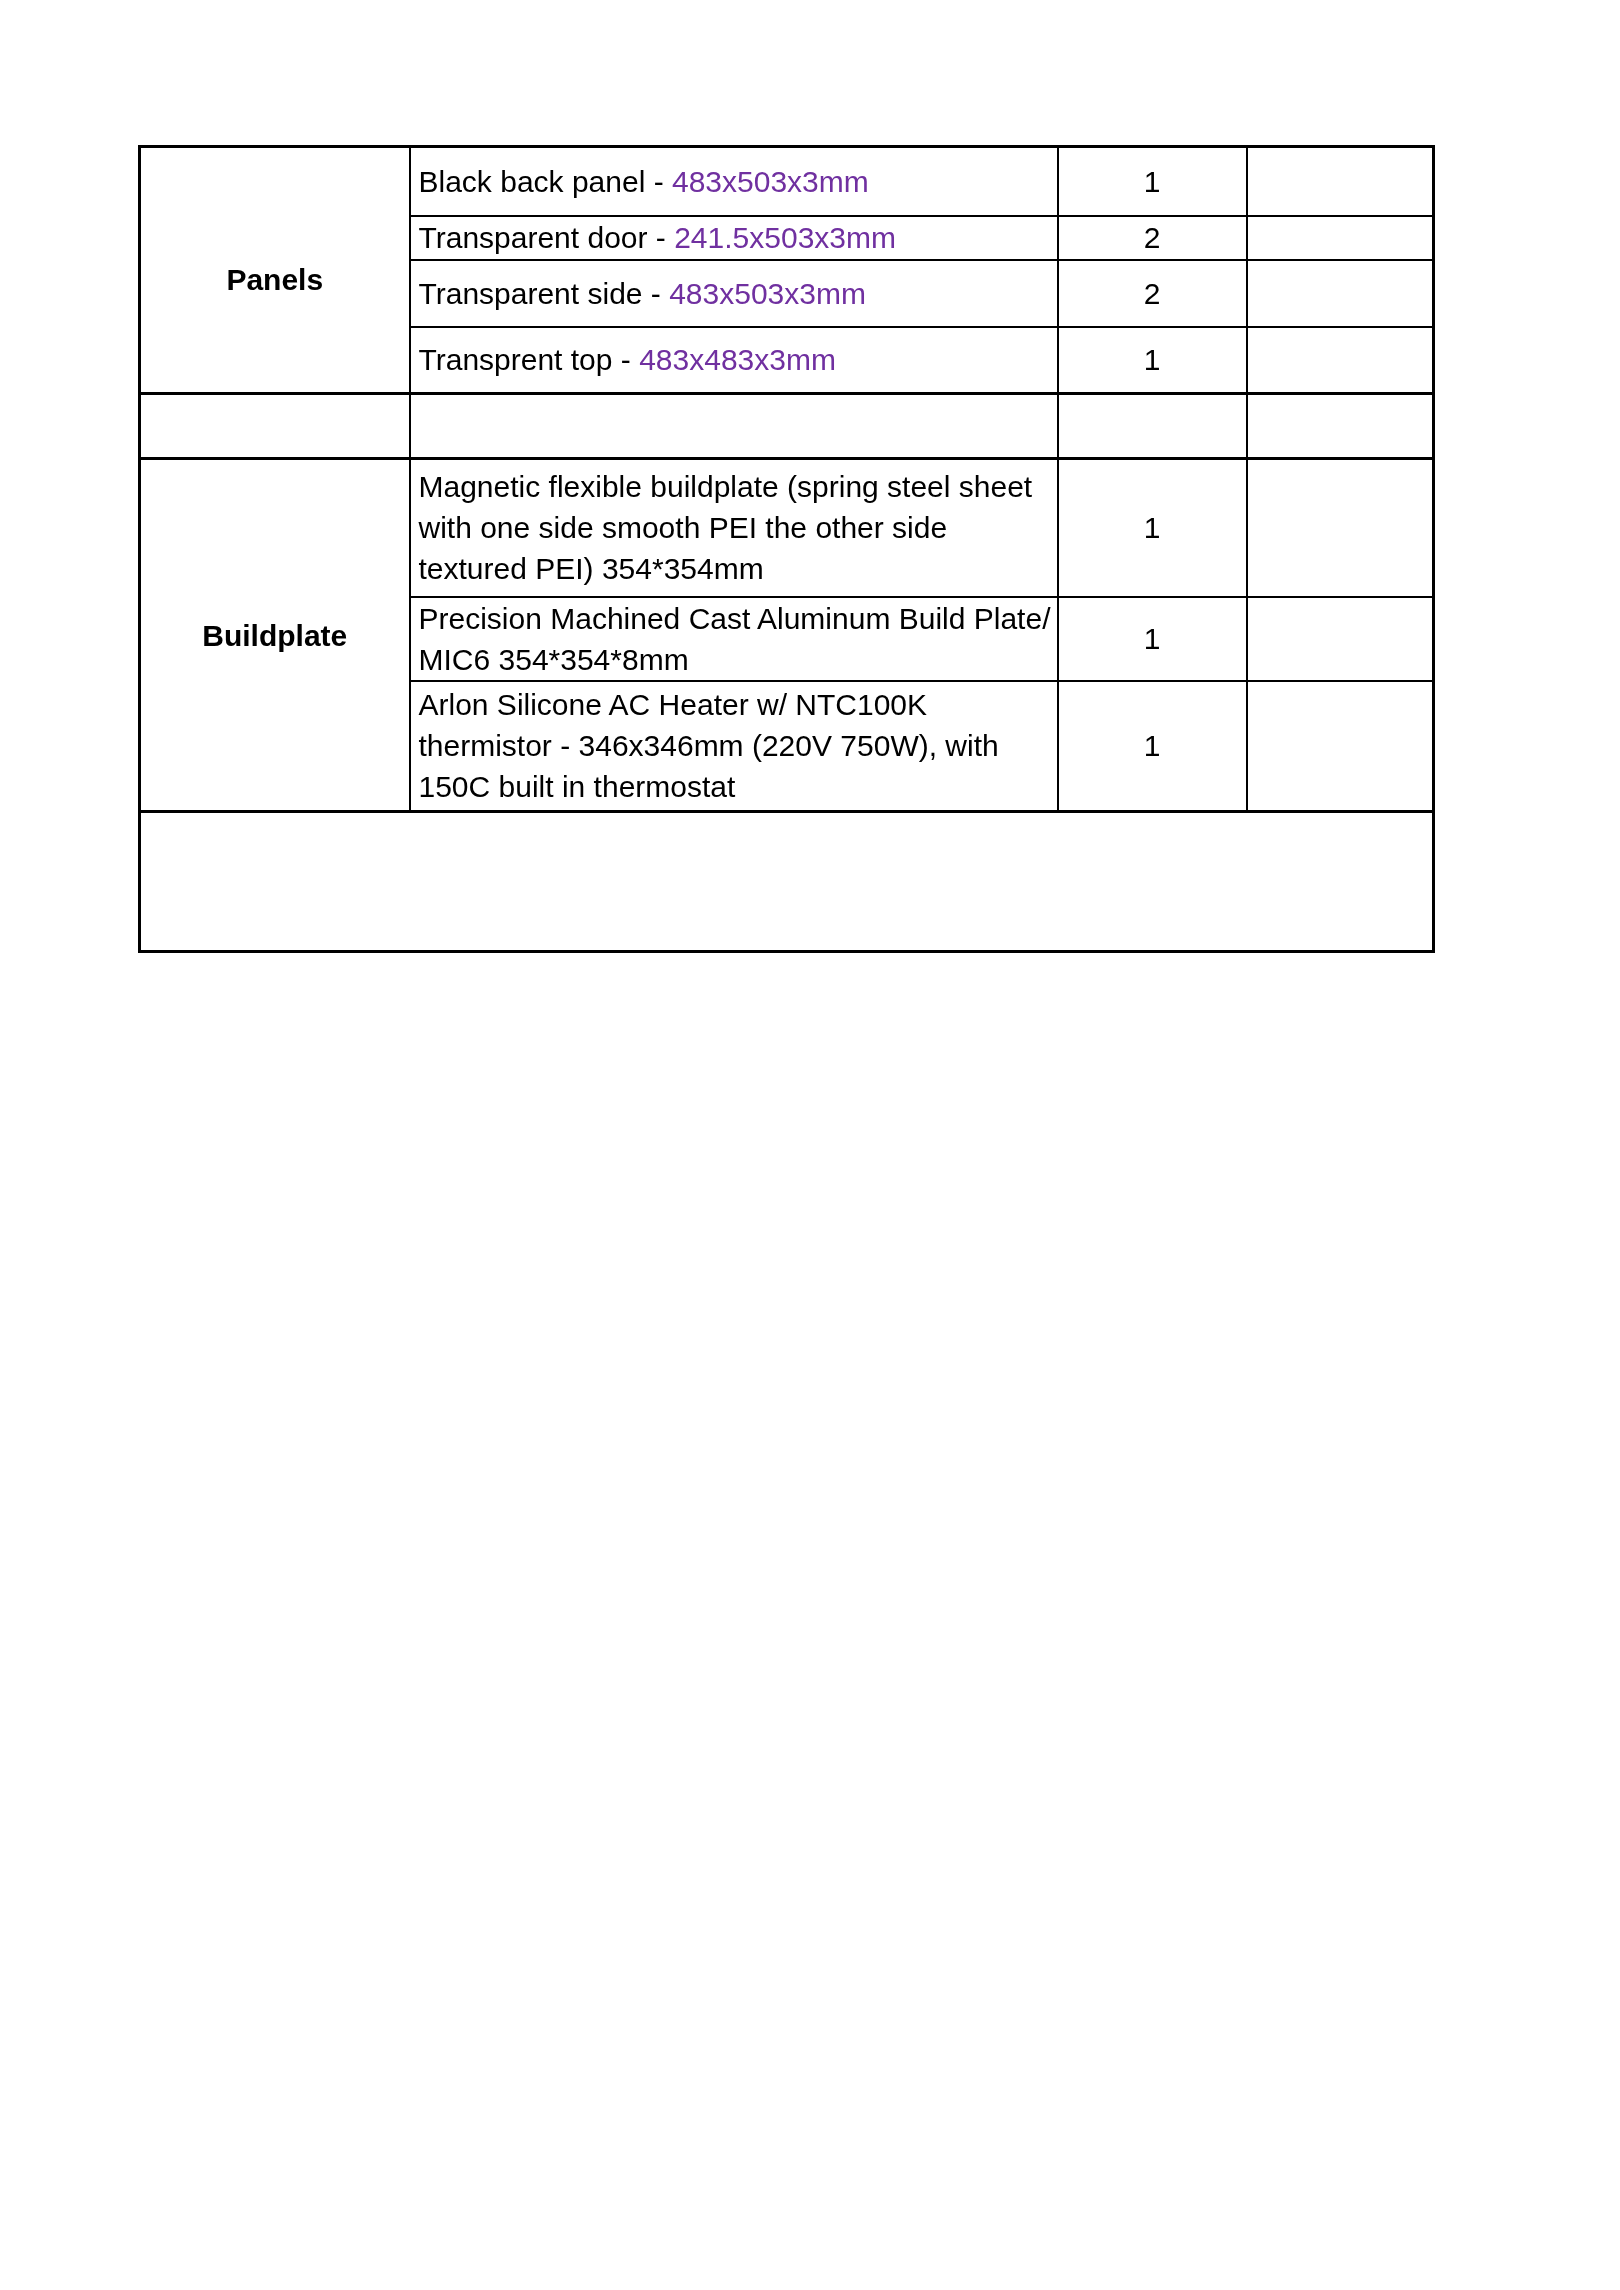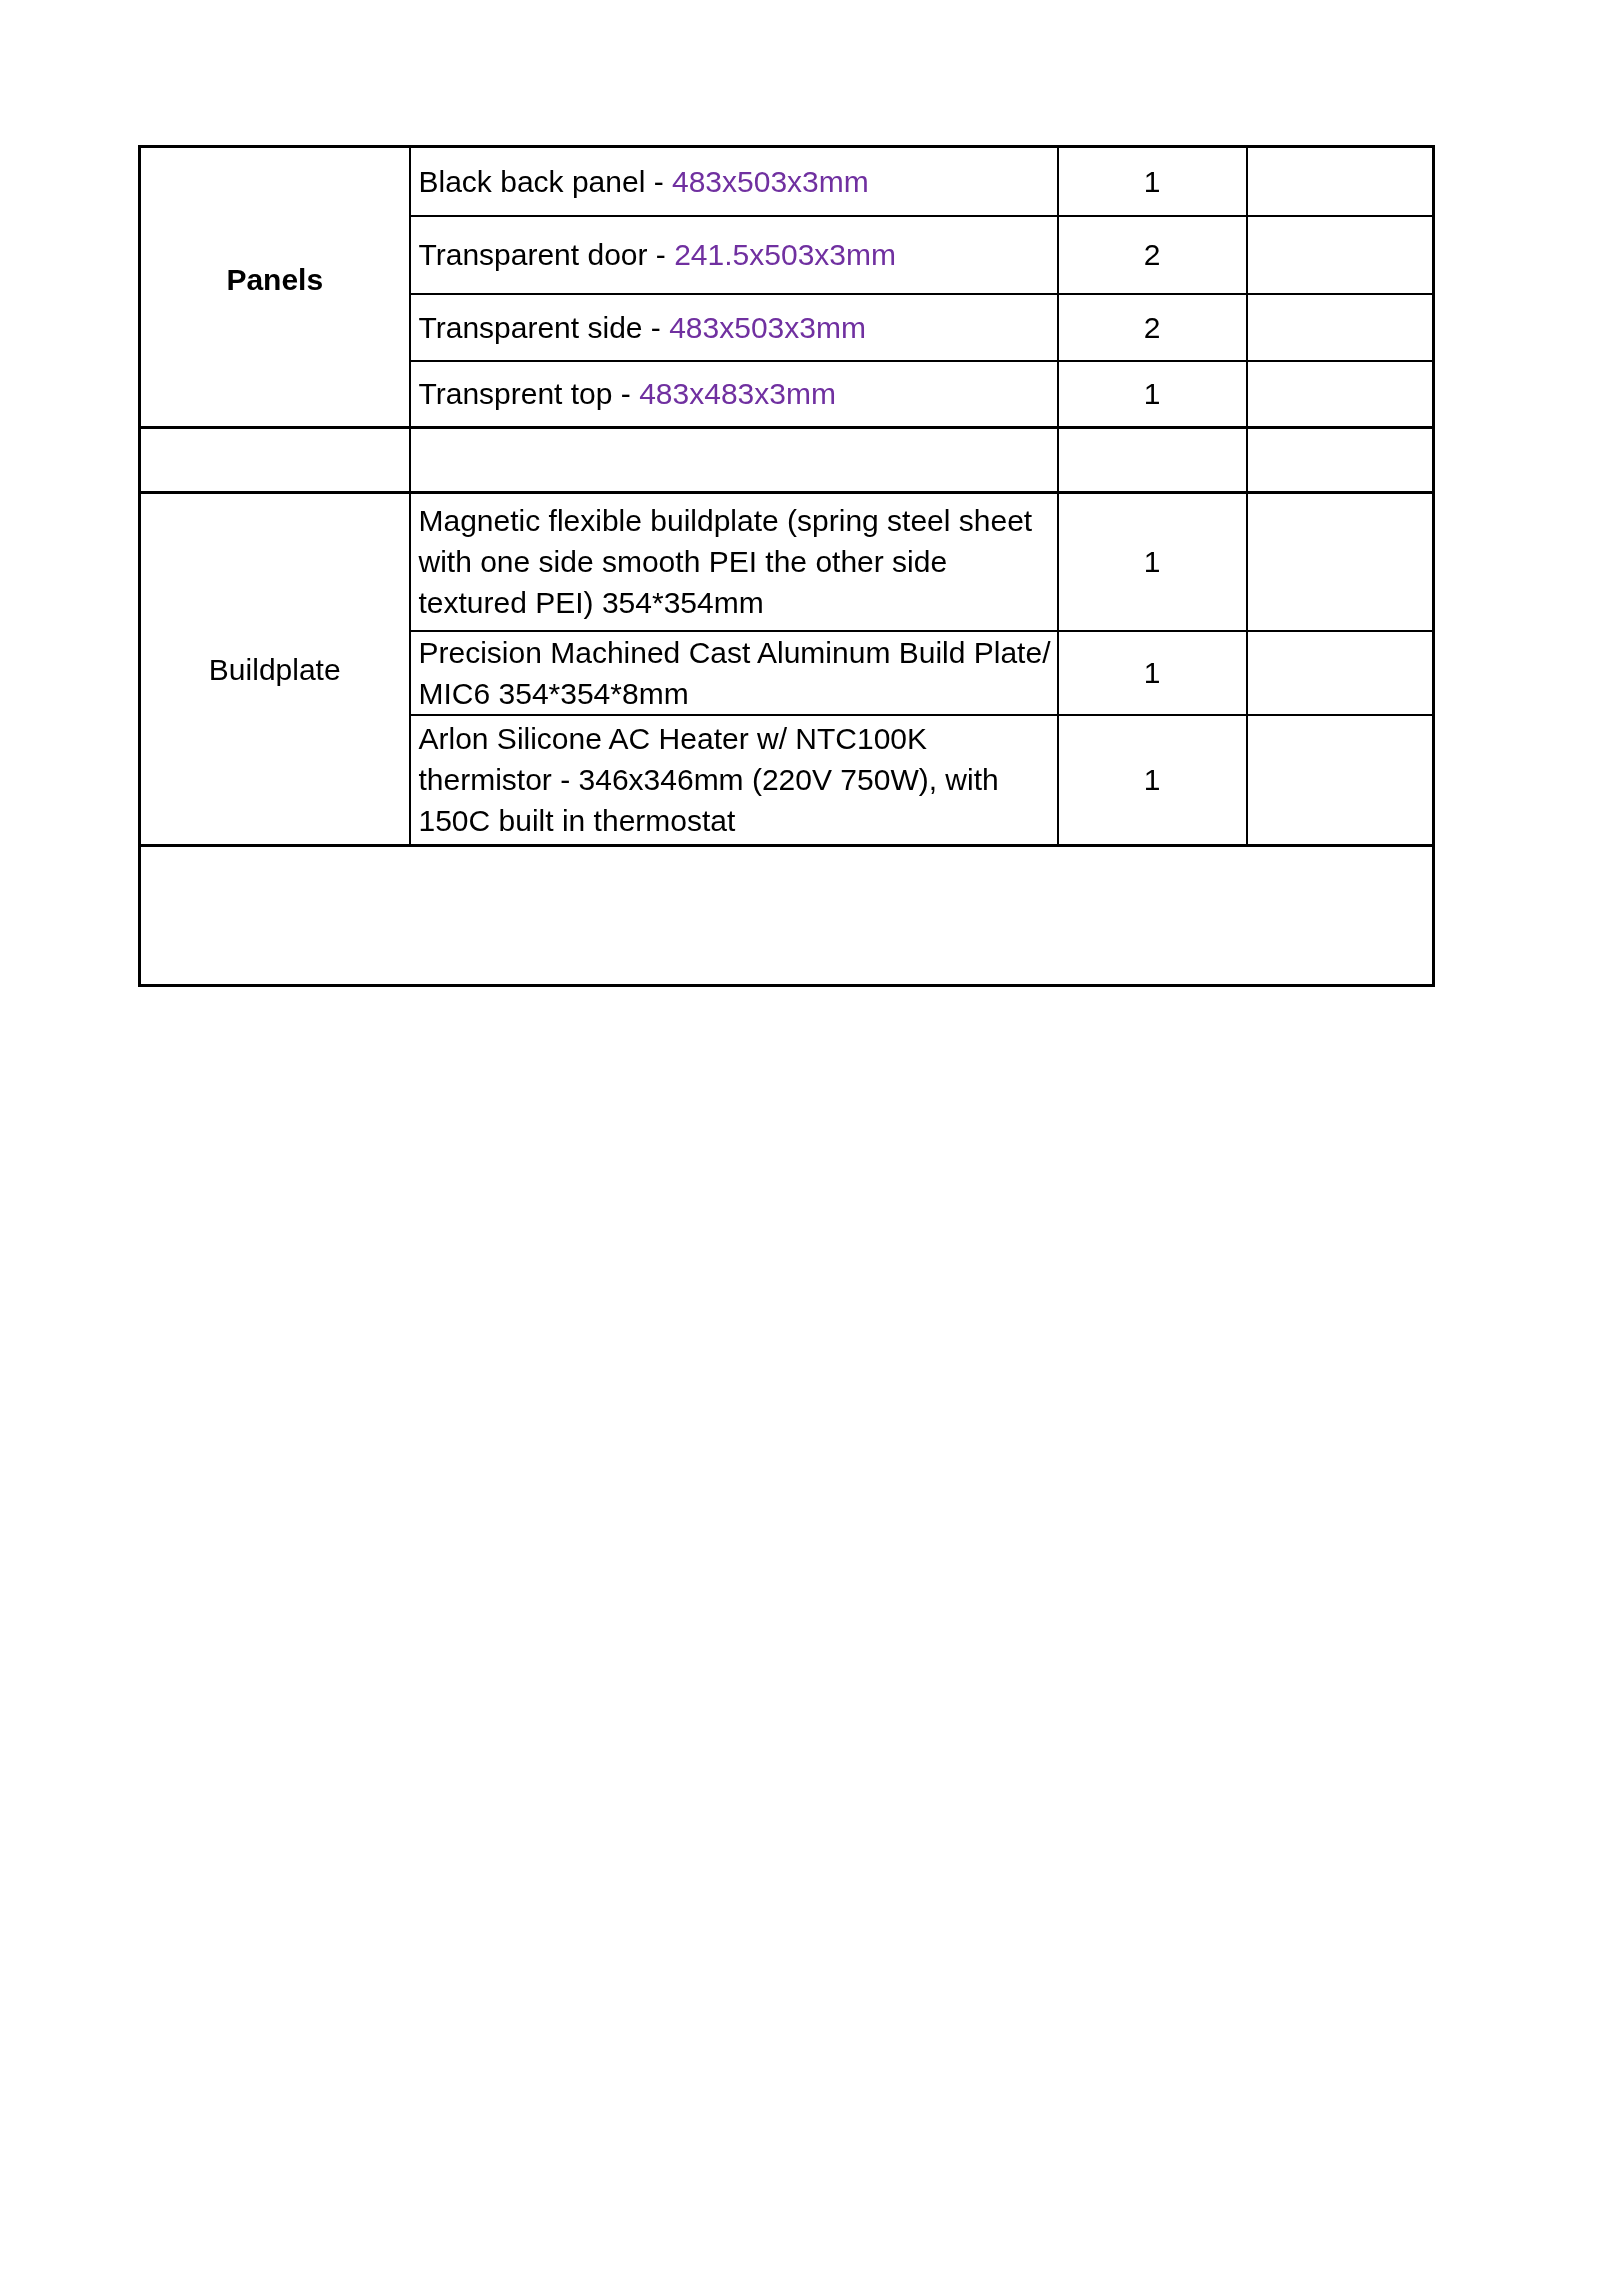--- a/index.html
+++ b/index.html
@@ -45,21 +45,21 @@
     vertical-align: top;
     padding-top: 111px;
     text-align: center;
     font-weight: bold;
   }
   td.cat-buildplate {
     border-top: 3.6px solid #000;
     border-bottom: 3.6px solid #000;
     vertical-align: middle;
     text-align: center;
-    font-weight: normal;
+    font-weight: bold;
   }
   td.cat-spacer { border-bottom: 3.6px solid #000; }
 
   
   td.bottom-row {
     border-left: 3.6px solid #000;
     border-right: 3.6px solid #000;
     border-top: 3.6px solid #000;
     border-bottom: 3.6px solid #000;
   }
@@ -79,21 +79,21 @@
         <col class="c-notes">
     </colgroup>
 
     <tbody>
         <tr class="r1" style="height:69px;">
       <td class="cat cat-panels" rowspan="4">Panels</td>
       <td class="desc inner-b"><span>Black back panel - </span><span class="dim">483x503x3mm</span></td>
       <td class="qty inner-b">1</td>
       <td class="notes inner-b"></td>
     </tr>
-    <tr style="height:78px;">
+    <tr style="height:44px;">
       <td class="desc inner-b"><span>Transparent door - </span><span class="dim">241.5x503x3mm</span></td>
       <td class="qty inner-b">2</td>
       <td class="notes inner-b"></td>
     </tr>
     <tr style="height:67px;">
       <td class="desc inner-b"><span>Transparent side - </span><span class="dim">483x503x3mm</span></td>
       <td class="qty inner-b">2</td>
       <td class="notes inner-b"></td>
     </tr>
     <tr style="height:67px;">

